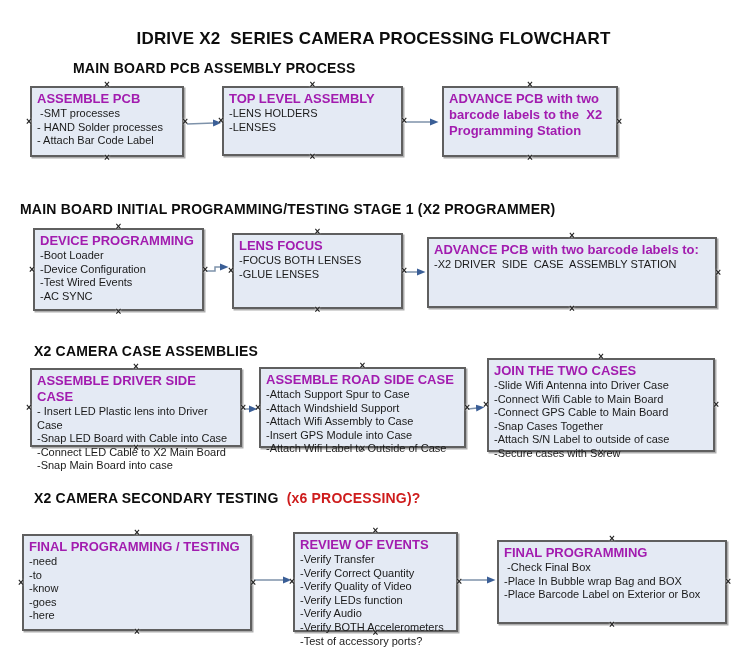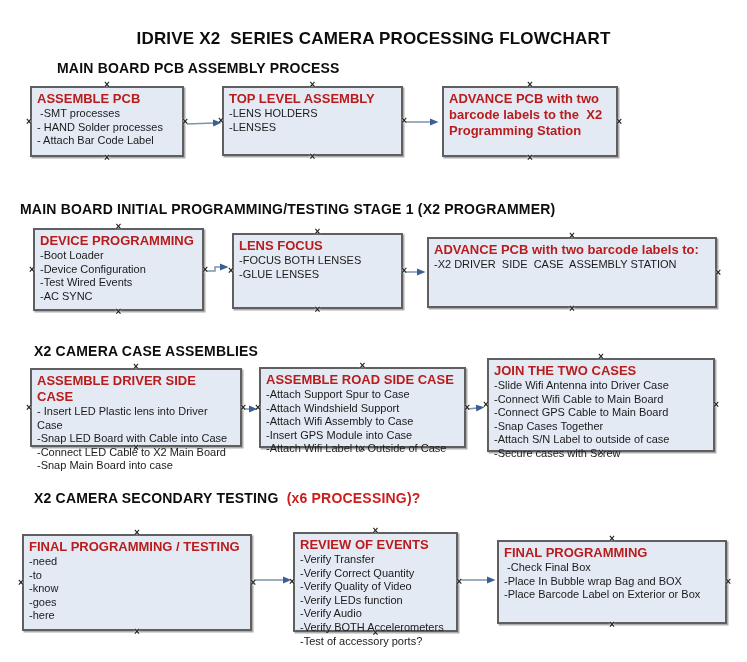--- a/index.html
+++ b/index.html
@@ -17,21 +17,21 @@
     position:absolute;font-size:14px;font-weight:bold;color:#0d0d0d;
     letter-spacing:.2px;white-space:pre-wrap;
   }
   .red{color:#ce1c1c;}
   .box{
     position:absolute;box-sizing:border-box;background:#e4eaf4;
     border:2px solid #5f5f5f;box-shadow:1.5px 1.5px 0 #adadad;
     padding:3px 5px 0 5px;overflow:visible;
   }
   .box-title{
-    font-size:13px;line-height:16px;font-weight:bold;color:#b91c1c;
+    font-size:13px;line-height:16px;font-weight:bold;color:#a21caf;
     white-space:pre-wrap;
   }
   .item{
     font-size:11px;line-height:13.6px;color:#1a1a1a;white-space:pre-wrap;
   }
   .handle{
     position:absolute;font-size:10px;line-height:8px;font-weight:bold;
     color:#222;text-shadow:0 0 2px #fff;z-index:3;
   }
   .hn{left:50%;top:-7px;transform:translateX(-50%);}
@@ -41,21 +41,21 @@
   svg.arrows{position:absolute;left:0;top:0;z-index:2;pointer-events:none;}
   .al{stroke:#7e92aa;stroke-width:1.5;fill:none;}
 </style>
 </head>
 <body>
 
 <div id="canvas">
 
   <div class="doc-title">IDRIVE X2  SERIES CAMERA PROCESSING FLOWCHART</div>
 
-  <div class="sec-h" style="left:16px;top:60px;padding-left:41px;">MAIN BOARD PCB ASSEMBLY PROCESS</div>
+  <div class="sec-h" style="left:32px;top:60px;padding-left:41px;">MAIN BOARD PCB ASSEMBLY PROCESS</div>
   <div class="sec-h" style="left:20px;top:201px;">MAIN BOARD INITIAL PROGRAMMING/TESTING STAGE 1 (X2 PROGRAMMER)</div>
   <div class="sec-h" style="left:34px;top:343px;">X2 CAMERA CASE ASSEMBLIES</div>
   <div class="sec-h" style="left:34px;top:490px;"><span>X2 CAMERA SECONDARY TESTING  </span><span class="red">(x6 PROCESSING)?</span></div>
 
   <div class="box" style="left:30px;top:86px;width:154px;height:71px;">
     <span class="handle hn">×</span>
     <span class="handle hs">×</span>
     <span class="handle hw">×</span>
     <span class="handle he">×</span>
     <div class="box-title">ASSEMBLE PCB</div>

